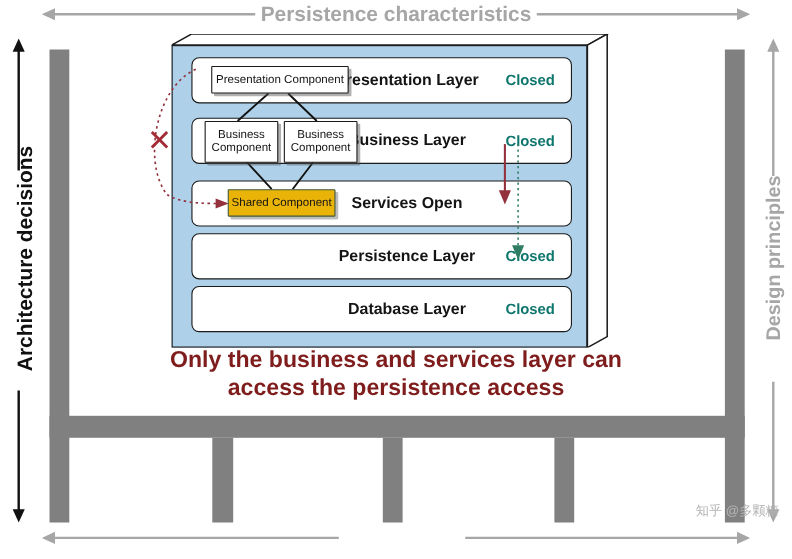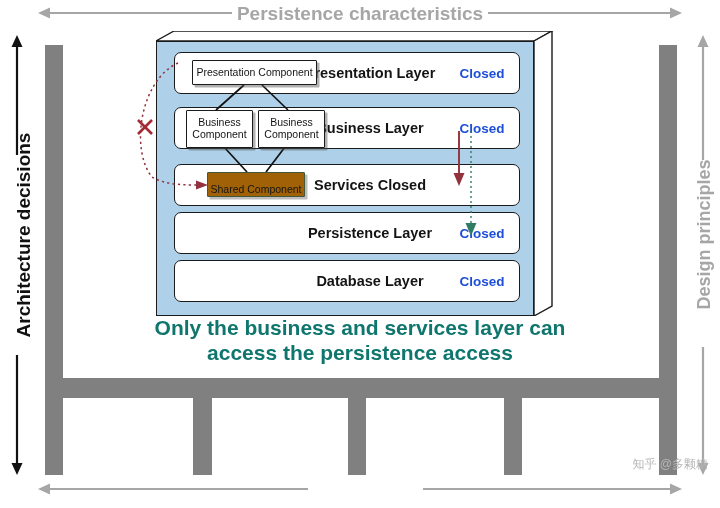--- a/index.html
+++ b/index.html
@@ -109,55 +109,54 @@
   }
   .layer-status {
     position: absolute;
     right: 10px; top: 50%;
     transform: translateY(-50%);
     font-size: 13.5px;
     font-weight: bold;
     width: 54px;
     text-align: center;
   }
-  .status-closed { color: #1d4ed8; }
+  .status-closed { color: #0f766e; }
   .status-open   { color: #127a35; margin-top: 32px; }
 
   
   .component-box {
     position: absolute;
     background: #ffffff;
     border: 1.7px solid #1b1b1b;
     box-sizing: border-box;
     display: flex;
     align-items: center;
     justify-content: center;
     text-align: center;
     font-size: 10.5px;
     color: #141414;
     line-height: 1.12;
     box-shadow: 2.5px 2.5px 0 rgba(80,80,80,0.45);
     border-radius: 1px;
   }
   .component-box.shared {
-    background: #a16207;
+    background: #eab308;
     border-color: #41583c;
     box-shadow: 2.5px 2.5px 0 rgba(110,110,110,0.45);
-    align-items: flex-end;
   }
 
   
   #caption {
     position: absolute;
     left: 120px; top: 316px;
     width: 480px;
     text-align: center;
     font-size: 21px;
     font-weight: bold;
-    color: #0f766e;
+    color: #7f1d1d;
     line-height: 1.18;
   }
 
   
   #overlay {
     position: absolute;
     left: 0; top: 0;
     width: 720px; height: 508px;
     pointer-events: none;
   }
@@ -197,21 +196,21 @@
     <span class="layer-name">Presentation Layer</span>
     <span class="layer-status status-closed">Closed</span>
   </div>
 
   <div class="layer-row" style="top:107px;">
     <span class="layer-name">Business Layer</span>
     <span class="layer-status status-closed">Closed</span>
   </div>
 
   <div class="layer-row" style="top:164px;">
-    <span class="layer-name">Services Closed</span>
+    <span class="layer-name">Services Open</span>
     <span class="layer-status status-open">Open</span>
   </div>
 
   <div class="layer-row" style="top:212px;">
     <span class="layer-name">Persistence Layer</span>
     <span class="layer-status status-closed">Closed</span>
   </div>
 
   <div class="layer-row" style="top:260px;">
     <span class="layer-name">Database Layer</span>

